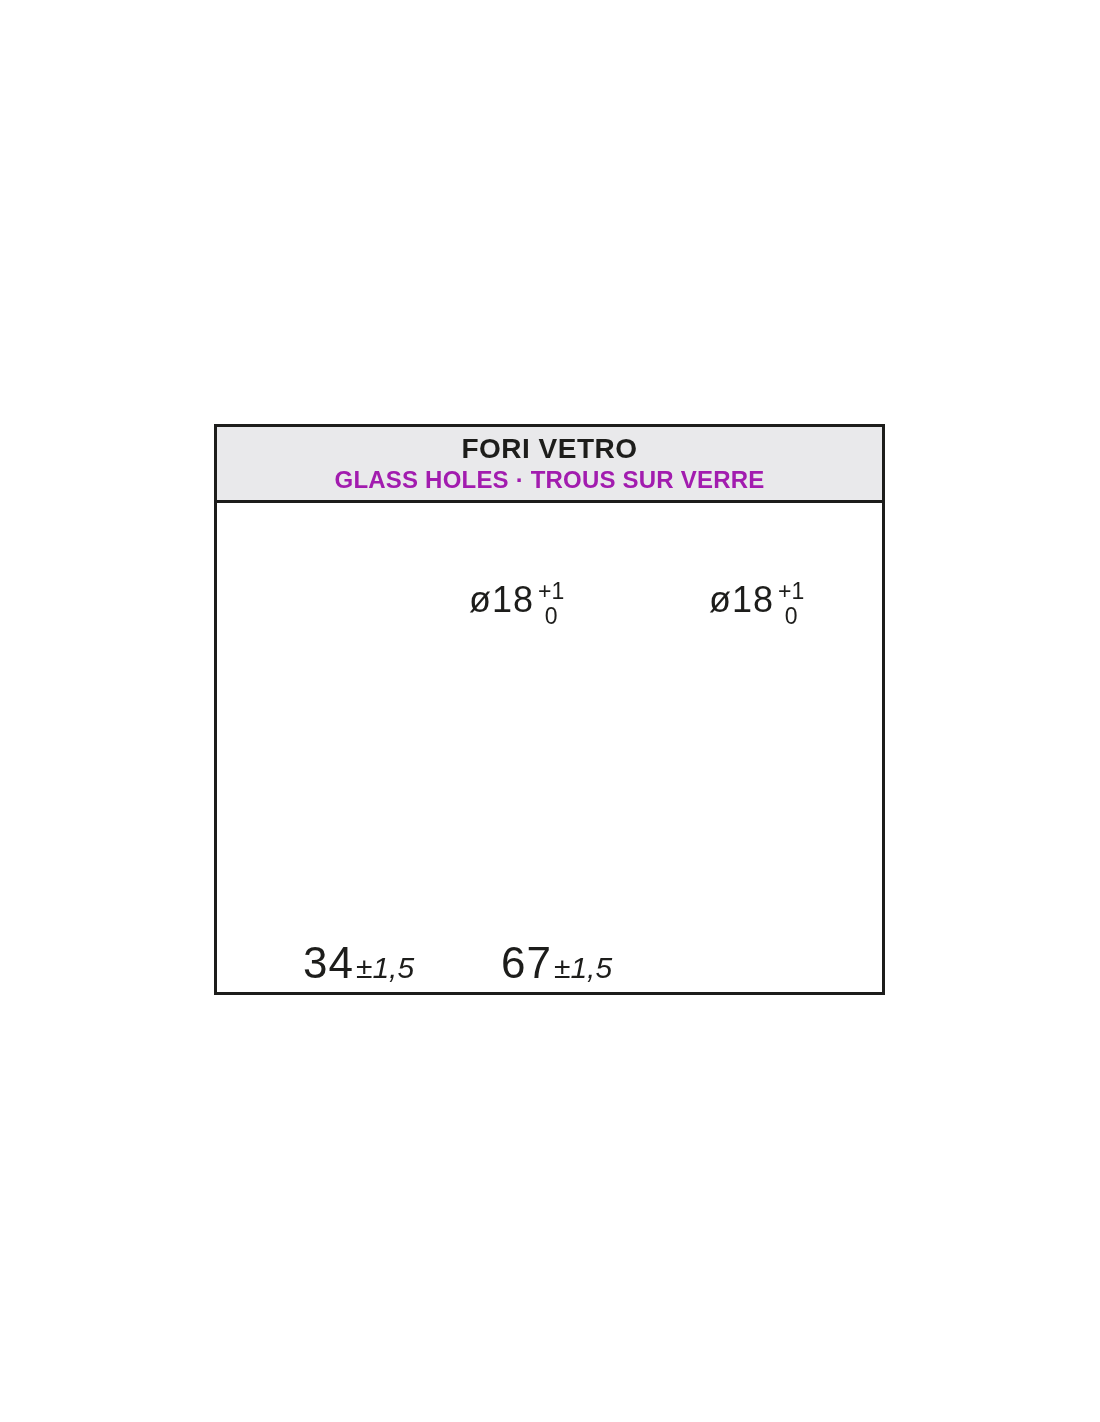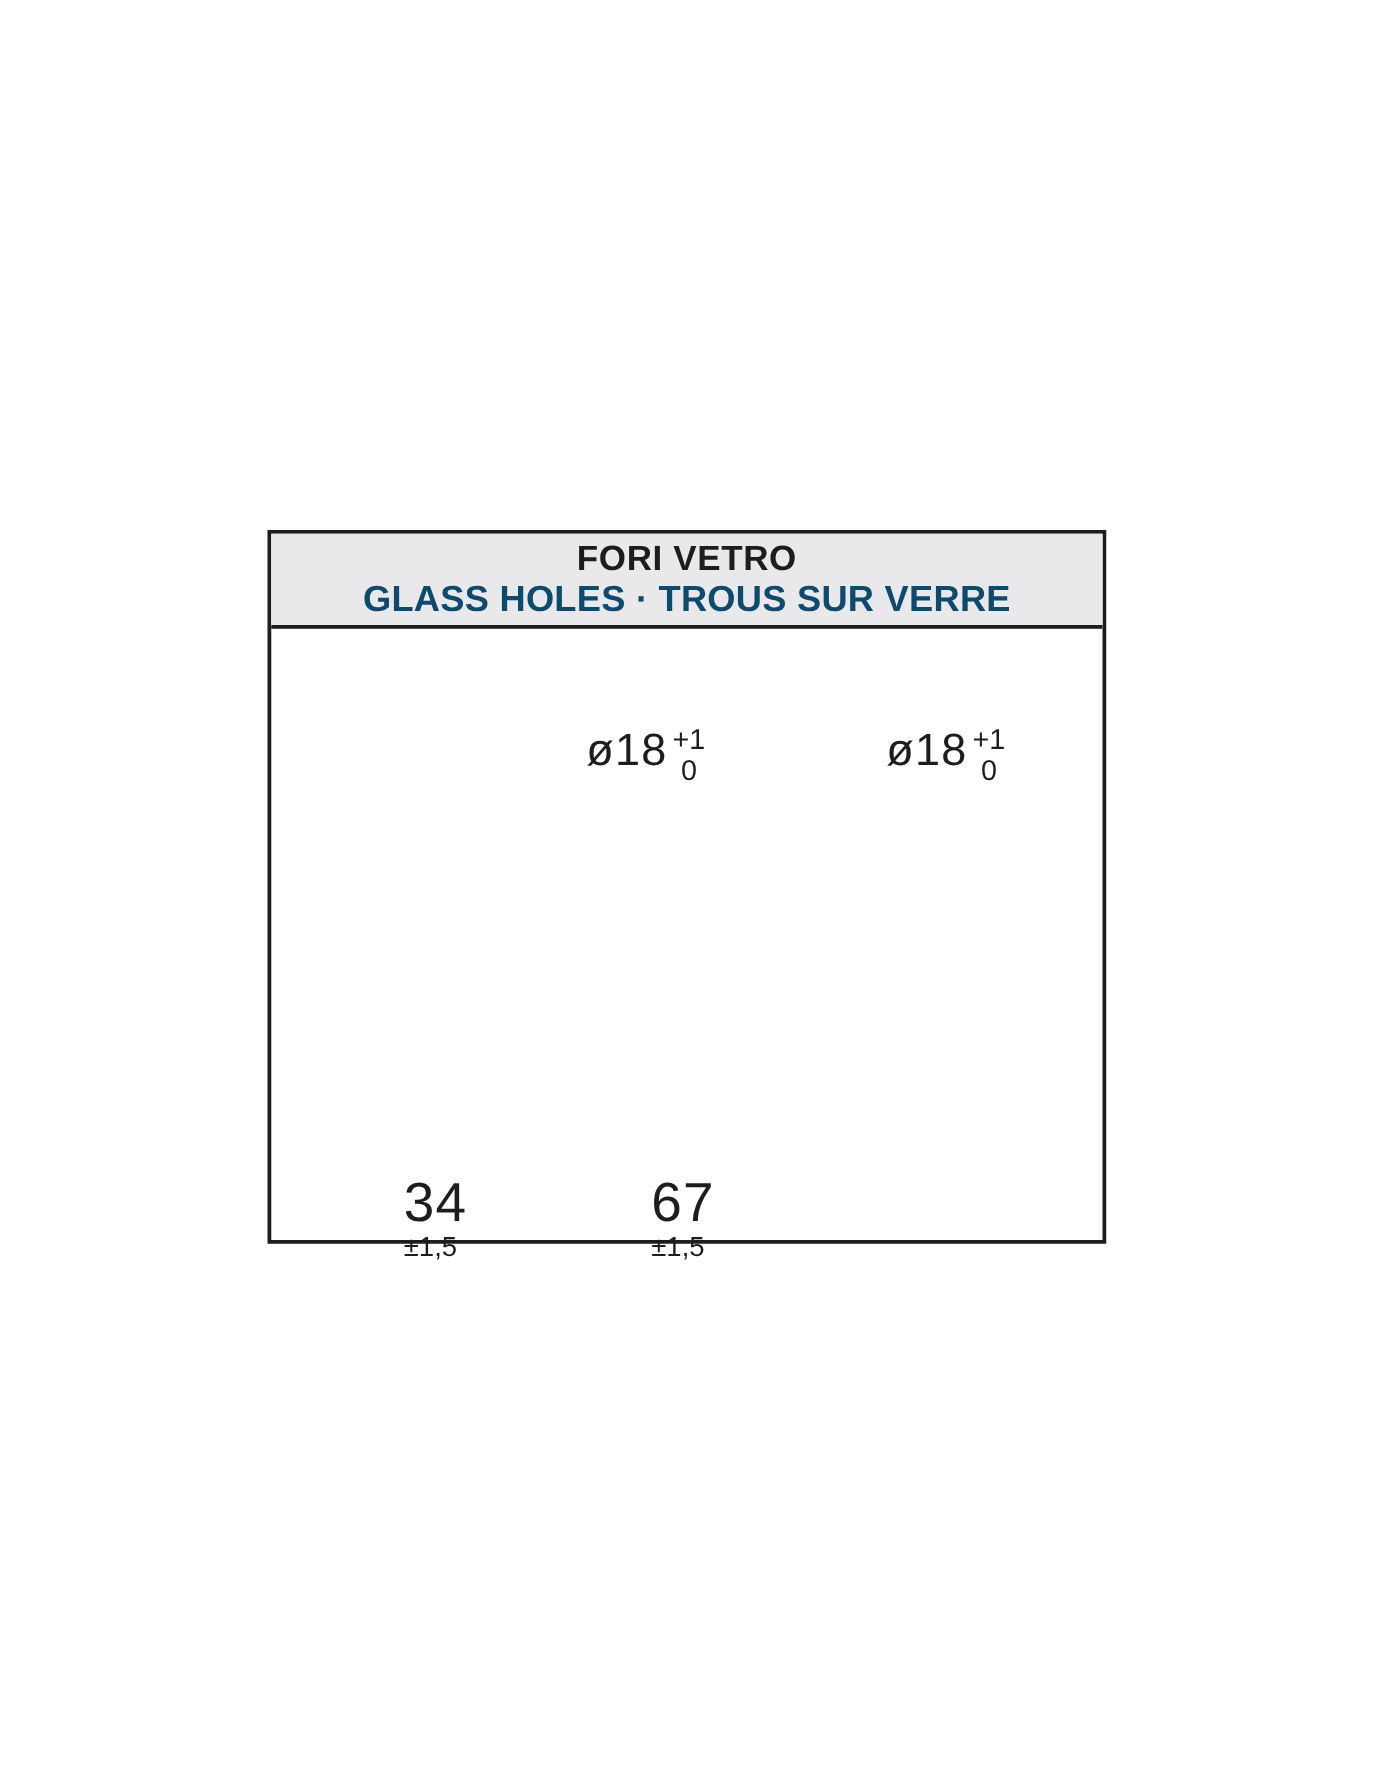--- a/index.html
+++ b/index.html
@@ -10,32 +10,32 @@
   }
   .frame {
     position:absolute; left:214px; top:424px; width:671px; height:571px;
     border:3px solid #1d1d1b; background:#ffffff;
   }
   .hdr {
     height:76px; background:#e9e9eb; border-bottom:3px solid #1d1d1b;
     display:flex; flex-direction:column; align-items:center; justify-content:center; gap:1px;
   }
   .hdr-title { font-size:28px; font-weight:700; color:#1d1d1b; letter-spacing:.5px; }
-  .hdr-sub   { font-size:29px; font-weight:700; color:#0c4a6e; letter-spacing:.2px; }
+  .hdr-sub   { font-size:24px; font-weight:700; color:#a21caf; letter-spacing:.2px; }
 
   svg.drawing { position:absolute; left:0; top:0; width:1100px; height:1422px; display:block; pointer-events:none; }
 
   .hole-label { position:absolute; display:flex; align-items:flex-start; color:#1d1d1b; }
   .hole-dia { font-size:36px; line-height:.95; letter-spacing:1px; }
   .tol-stack { display:flex; flex-direction:column; align-items:center; margin-left:4px; margin-top:-4px; }
   .tol-stack span { font-size:23px; line-height:25px; }
 
-  .dim-label { position:absolute; display:flex; align-items:baseline; color:#1d1d1b;flex-direction:column; }
+  .dim-label { position:absolute; display:flex; align-items:baseline; color:#1d1d1b; }
   .dim-value { font-size:44px; line-height:1; letter-spacing:1px; }
-  .dim-tol   { font-size:22px; margin-left:20px; }
+  .dim-tol   { font-size:30px; margin-left:2px;font-style:italic; }
 
   #hole-label-1 { left:469px; top:583px; }
   #hole-label-2 { left:709px; top:583px; }
   #dim-1 { left:303px; top:941px; }
   #dim-2 { left:501px; top:941px; }
 </style>
 </head>
 <body>
 
 <div class="page">

